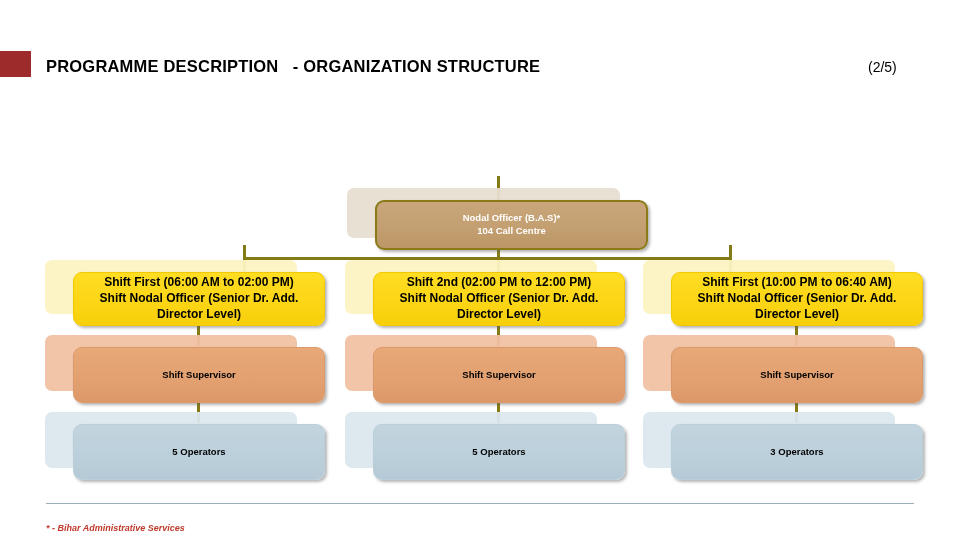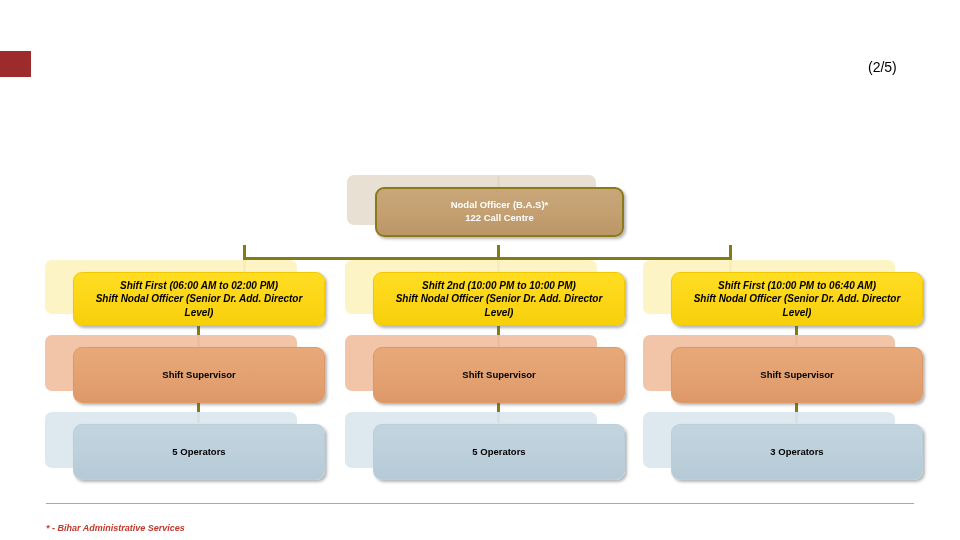--- a/index.html
+++ b/index.html
@@ -101,23 +101,22 @@
     color: #ffffff;
     font-size: 9.5px;
     font-weight: bold;
   }
   .lvl-nodal .node-plate { background: #e7ded0; opacity: 0.95; }
 
   .lvl-shift .node-box {
     background: linear-gradient(180deg,#ffdd22 0%,#fcd616 55%,#f7cf0a 100%);
     border: 1px solid #f2c900;
     color: #000000;
-    font-size: 10px;
-    font-weight: bold;
-    font-style: italic;
+    font-size: 12px;
+    font-weight: bold;
   }
   .lvl-shift .node-plate { background: #fdf3c2; opacity: 0.95; }
 
   .lvl-supervisor .node-box {
     background: linear-gradient(180deg,#e8a878 0%,#e3a171 55%,#dd9868 100%);
     border: 1px solid #dc9a6b;
     color: #000000;
     font-size: 9.5px;
     font-weight: bold;
   }
@@ -155,20 +154,21 @@
     font-weight: bold;
     color: #c0392b;
     white-space: pre;
   }
 </style>
 </head>
 <body>
 
 <div id="header-bar">
   <div id="accent-block"></div>
+  <div id="page-title">PROGRAMME DESCRIPTION   - ORGANIZATION STRUCTURE</div>
   <div id="page-counter">(2/5)</div>
 </div>
 
 <div id="org-chart">
 
   <div class="conn conn-v" style="left:497px; top:176px; height:24px;"></div>
 
   <div class="conn conn-v" style="left:497px; top:245px; height:14px;"></div>
   <div class="conn conn-h" style="left:243px; top:257px; width:256px;"></div>
   <div class="conn conn-h" style="left:497px; top:257px; width:235px;"></div>
@@ -178,40 +178,40 @@
 
   <div class="conn conn-v" style="left:197px; top:326px; height:20px;"></div>
   <div class="conn conn-v" style="left:497px; top:326px; height:20px;"></div>
   <div class="conn conn-v" style="left:795px; top:326px; height:20px;"></div>
 
   <div class="conn conn-v" style="left:197px; top:403px; height:20px;"></div>
   <div class="conn conn-v" style="left:497px; top:403px; height:20px;"></div>
   <div class="conn conn-v" style="left:795px; top:403px; height:20px;"></div>
 
 
-  <div class="node lvl-nodal" style="left:375px; top:187px; width:249px; height:50px;">
+  <div class="node lvl-nodal" style="left:375px; top:200px; width:249px; height:50px;padding-left:24px;">
     <div class="node-plate"></div>
     <div class="node-box">
       <span class="line">Nodal Officer (B.A.S)*</span>
-      <span class="line">122 Call Centre</span>
+      <span class="line">104 Call Centre</span>
     </div>
   </div>
 
   <div class="node lvl-shift" style="left:73px; top:272px; width:252px; height:54px;">
     <div class="node-plate"></div>
     <div class="node-box">
       <span class="line">Shift First (06:00 AM to 02:00 PM)</span>
       <span class="line">Shift Nodal Officer (Senior Dr. Add. Director Level)</span>
     </div>
   </div>
 
   <div class="node lvl-shift" style="left:373px; top:272px; width:252px; height:54px;">
     <div class="node-plate"></div>
     <div class="node-box">
-      <span class="line">Shift 2nd (10:00 PM to 10:00 PM)</span>
+      <span class="line">Shift 2nd (02:00 PM to 12:00 PM)</span>
       <span class="line">Shift Nodal Officer (Senior Dr. Add. Director Level)</span>
     </div>
   </div>
 
   <div class="node lvl-shift" style="left:671px; top:272px; width:252px; height:54px;">
     <div class="node-plate"></div>
     <div class="node-box">
       <span class="line">Shift First (10:00 PM to 06:40 AM)</span>
       <span class="line">Shift Nodal Officer (Senior Dr. Add. Director Level)</span>
     </div>

